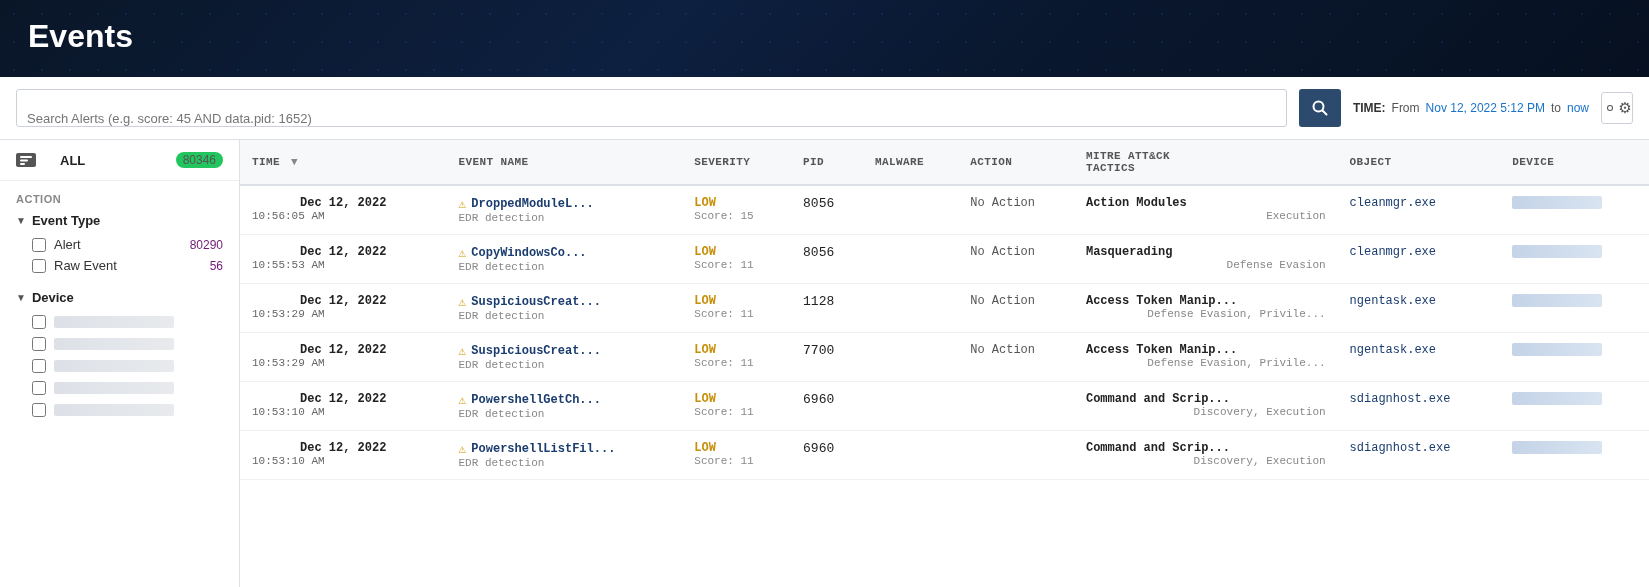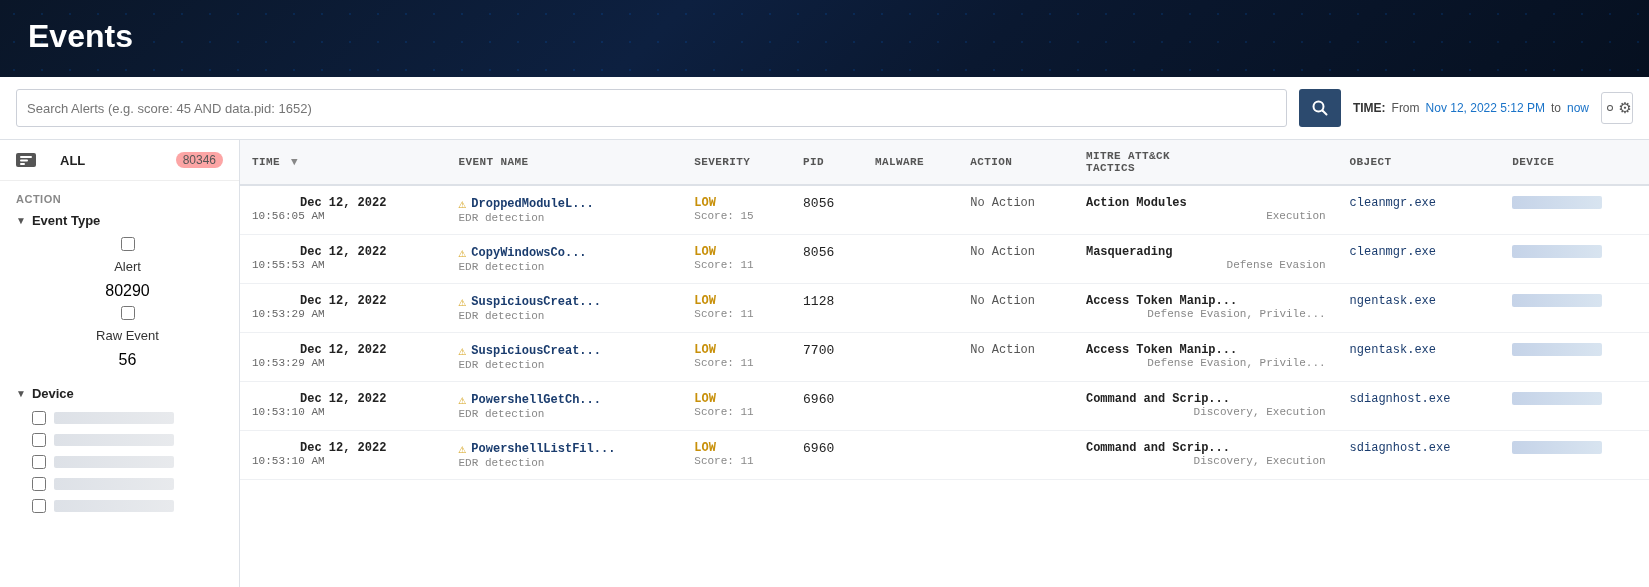--- a/index.html
+++ b/index.html
@@ -33,21 +33,21 @@
       background: #fff;
       border-bottom: 1px solid #dde1e7;
       padding: 12px 16px;
       display: flex;
       align-items: center;
       gap: 12px;
     }
     .search-input-wrapper {
       flex: 1;
       display: flex;
-      align-items: center;
+      align-items: flex-end;
       border: 1px solid #ccd0d8;
       border-radius: 3px;
       background: #fff;
       height: 38px;
       padding: 0 10px;
     }
     .search-input {
       border: none;
       outline: none;
       width: 100%;
@@ -119,21 +119,21 @@
       height: 14px;
       background: #555;
       border-radius: 2px;
       display: inline-flex;
       align-items: center;
       justify-content: center;
       color: #fff;
       font-size: 9px;
     }
     .all-label { font-weight: 600; font-size: 13px; color: #222; flex: 1; }
-    .all-count { font-size: 12px; color: #555; background: #fca5a5; padding: 1px 7px; border-radius: 10px; }
+    .all-count { font-size: 12px; color: #555; background: #22c55e; padding: 1px 7px; border-radius: 10px; }
 
     .filter-section { padding: 12px 16px 0; }
     .filter-title { font-size: 11px; font-weight: 700; color: #888; letter-spacing: 0.5px; margin-bottom: 8px; }
 
     .filter-group { margin-bottom: 14px; }
     .filter-group-header {
       display: flex;
       align-items: center;
       gap: 6px;
       font-size: 13px;
@@ -145,25 +145,24 @@
     .chevron { font-size: 10px; color: #555; }
 
     .filter-item {
       display: flex;
       align-items: center;
       gap: 8px;
       padding: 3px 0 3px 16px;
       font-size: 13px;
       color: #333;
       cursor: pointer;
-      flex-direction: column;
     }
     .filter-item input[type=checkbox] { width: 14px; height: 14px; cursor: pointer; accent-color: #1a73c8; }
     .filter-item-label { flex: 1; }
-    .filter-item-count { color: #000000; font-size: 16px; }
+    .filter-item-count { color: #701a75; font-size: 12px; }
 
     .device-items { padding-left: 16px; }
     .device-item {
       display: flex;
       align-items: center;
       gap: 8px;
       padding: 4px 0;
       cursor: pointer;
     }
     .device-item input[type=checkbox] { width: 14px; height: 14px; cursor: pointer; }

